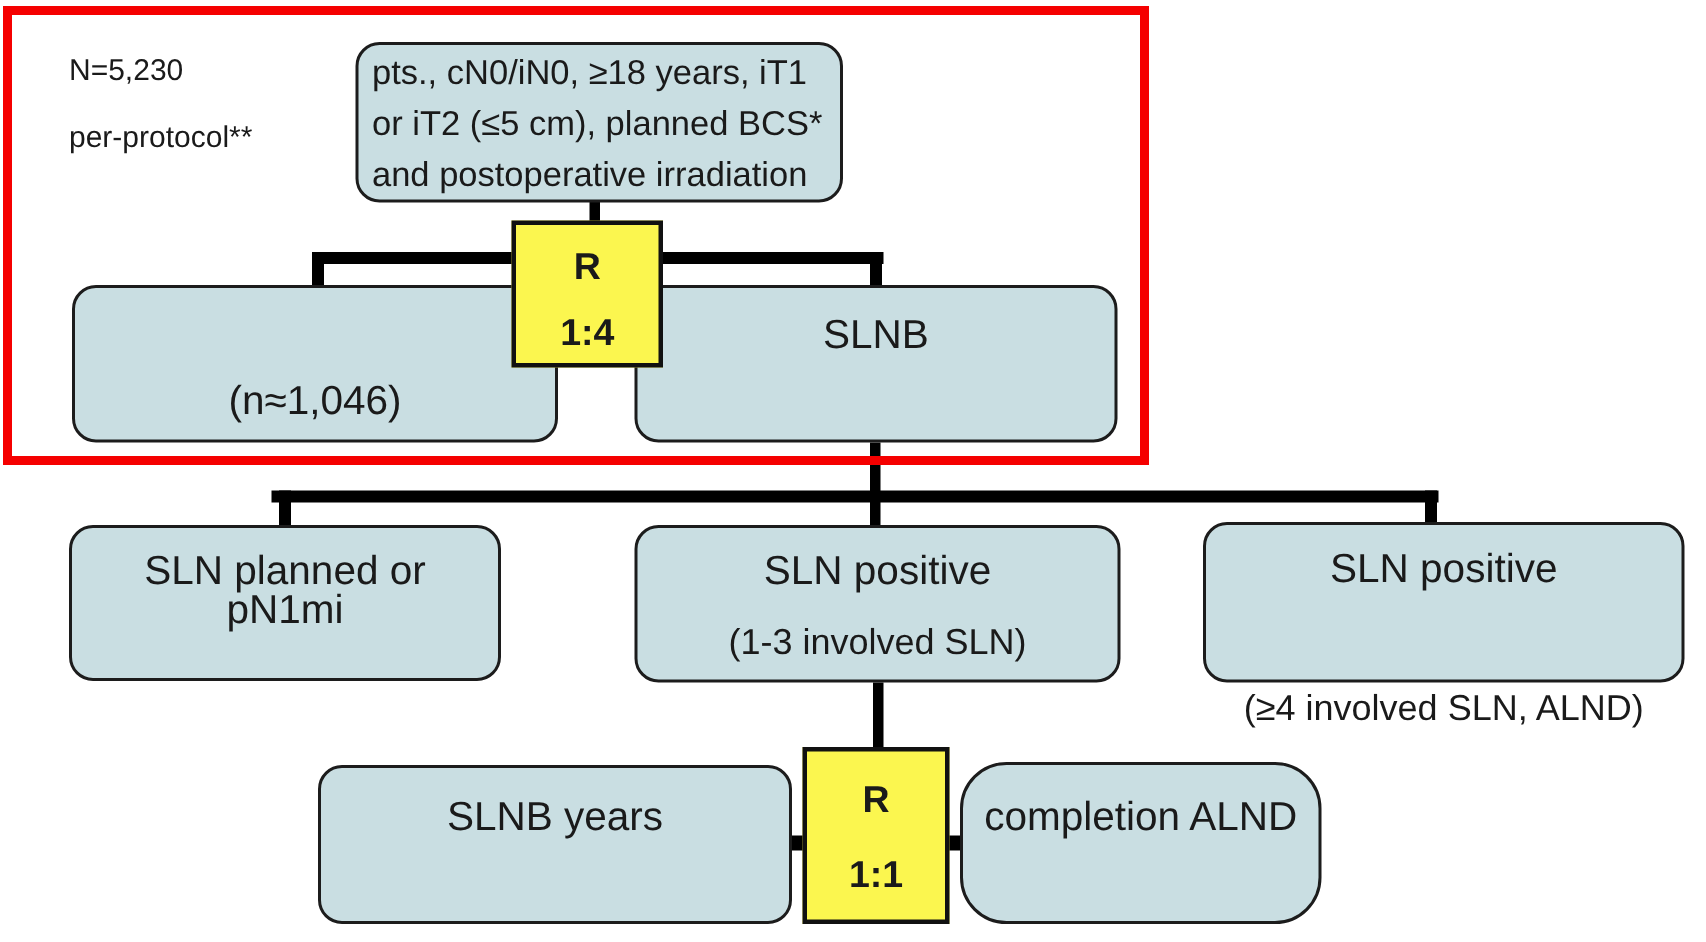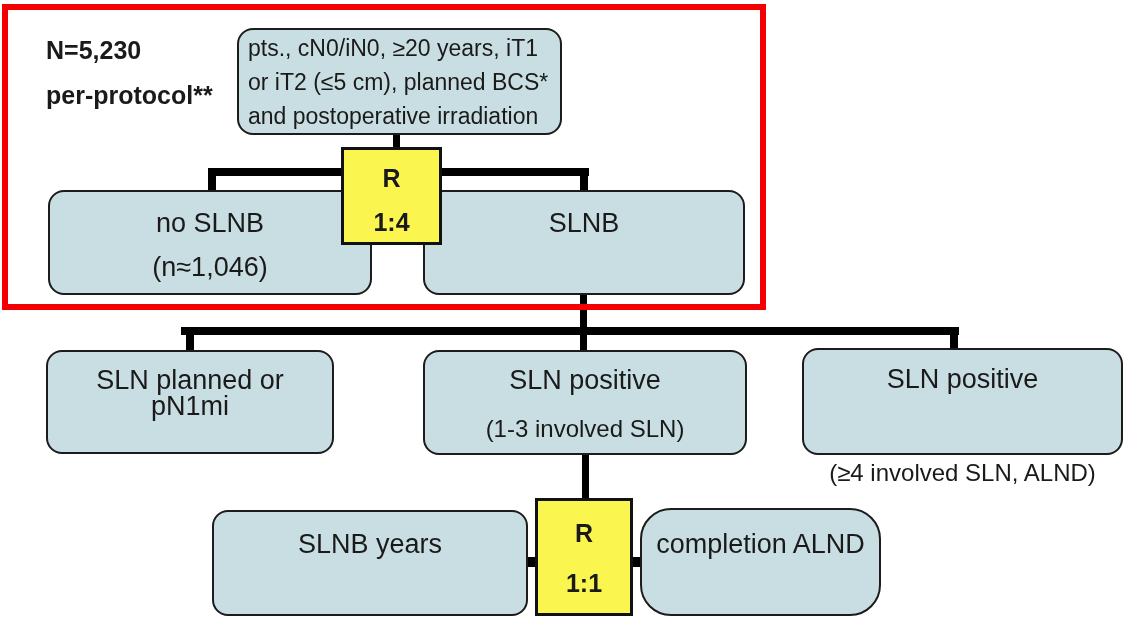--- a/index.html
+++ b/index.html
@@ -50,21 +50,21 @@
   }
   .rbox .tline{position:absolute;left:0;right:0;line-height:29px;}
   
   #red-frame{
     position:absolute;left:2px;top:4px;width:764px;height:306px;
     border:6px solid #f50000;box-sizing:border-box;
     z-index:4;pointer-events:none;
   }
   .toplabel{
     position:absolute;left:46px;
-    font-size:25px;font-weight:bold;white-space:nowrap;z-index:2;
+    font-size:20px;font-weight:normal;white-space:nowrap;z-index:2;
   }
 </style>
 </head>
 <body>
 
 <div id="stage">
 
   <div class="line" style="left:393px;top:132px;width:7px;height:18px;"></div>
   <div class="line" style="left:208px;top:168px;width:381px;height:8px;"></div>
   <div class="line" style="left:208px;top:168px;width:8px;height:24px;"></div>
@@ -74,27 +74,26 @@
   <div class="line" style="left:186px;top:327px;width:8px;height:24px;"></div>
   <div class="line" style="left:950px;top:327px;width:8px;height:24px;"></div>
   <div class="line" style="left:582px;top:455px;width:7px;height:45px;"></div>
   <div class="line" style="left:525px;top:557px;width:11px;height:10px;"></div>
   <div class="line" style="left:631px;top:557px;width:11px;height:10px;"></div>
 
   <div class="toplabel" style="top:36px;">N=5,230</div>
   <div class="toplabel" style="top:81px;">per-protocol**</div>
 
   <div id="eligibility">
-    <span>pts., cN0/iN0, ≥20 years, iT1</span>
+    <span>pts., cN0/iN0, ≥18 years, iT1</span>
     <span>or iT2 (≤5 cm), planned BCS*</span>
     <span>and postoperative irradiation</span>
   </div>
 
   <div class="cbox" style="left:48px;top:190px;width:324px;height:105px;">
-    <div class="tline t27" style="top:17px;">no SLNB</div>
     <div class="tline t27" style="top:61px;">(n≈1,046)</div>
   </div>
   <div class="cbox" style="left:423px;top:190px;width:322px;height:105px;">
     <div class="tline t27" style="top:17px;">SLNB</div>
   </div>
 
   <div class="rbox" style="left:341px;top:147px;width:101px;height:98px;">
     <div class="tline" style="top:14px;">R</div>
     <div class="tline" style="top:58px;">1:4</div>
   </div>

